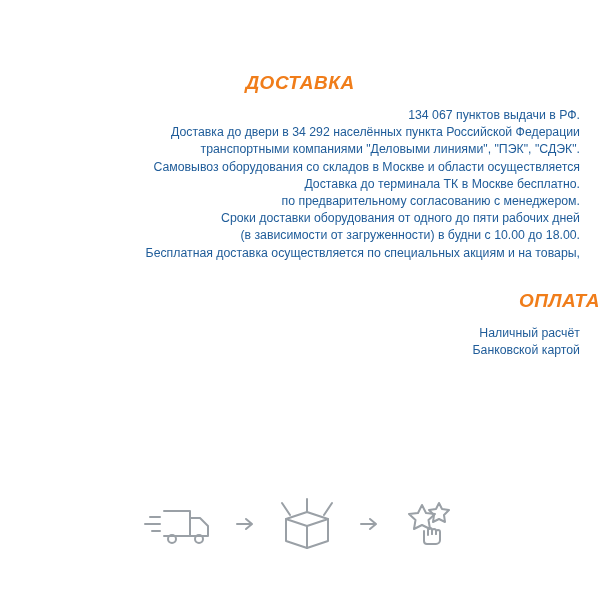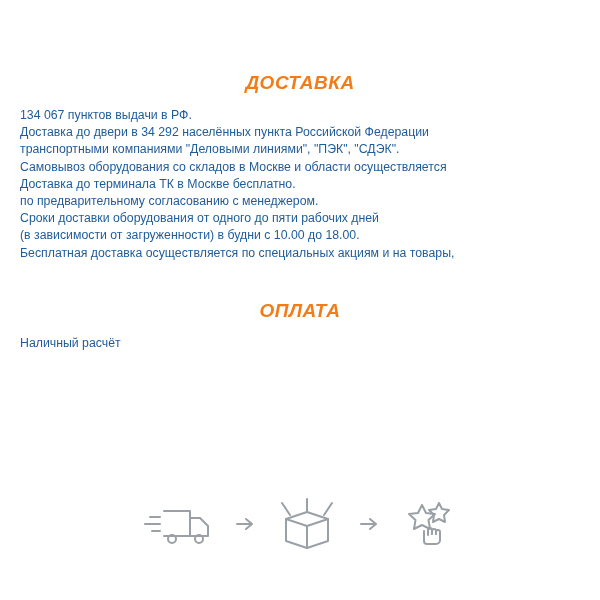--- a/index.html
+++ b/index.html
@@ -27,38 +27,39 @@
     font-style: italic;
     font-weight: bold;
     color: #f07d1a;
     letter-spacing: 0.5px;
   }
   #delivery-title {
     font-size: 19px;
     margin-top: 72px;
   }
   .body-text {
-    text-align: left;
+    text-align: right;
     color: #1f5c99;
     font-size: 12.3px;
     line-height: 17.2px;
     margin: 0 auto;
     width: 560px;
   }
   #delivery-lines {
     margin-top: 13px;
   }
   .body-text div {
     white-space: nowrap;
   }
 
   
   #payment-title {
     font-size: 19px;
-    margin-top: 38px;
+    margin-top: 28px;
+    text-align: right;
   }
   #payment-lines {
     margin-top: 13px;
   }
 
   
   .icon-strip {
     position: absolute;
     left: 0;
     right: 0;
@@ -92,20 +93,21 @@
     <div>по предварительному согласованию с менеджером.</div>
     <div>Сроки доставки оборудования от одного до пяти рабочих дней</div>
     <div>(в зависимости от загруженности) в будни с 10.00 до 18.00.</div>
     <div>Бесплатная доставка осуществляется по специальных акциям и на товары,</div>
   </div>
 
   <div class="section-title" id="payment-title">ОПЛАТА</div>
 
   <div class="body-text" id="payment-lines">
     <div>Наличный расчёт</div>
+    <div>Банковской картой</div>
   </div>
 
   <div class="icon-strip">
 
     <span>
       <svg width="74" height="52" viewBox="0 0 74 52" fill="none" stroke="#9aa0a6" stroke-width="2" stroke-linecap="round" stroke-linejoin="round">
         <path d="M22 13 H48 V38 H22"></path>
         <path d="M48 20 H58 L66 28 V38 H48"></path>
         <circle cx="30" cy="41" r="4"></circle>
         <circle cx="57" cy="41" r="4"></circle>

